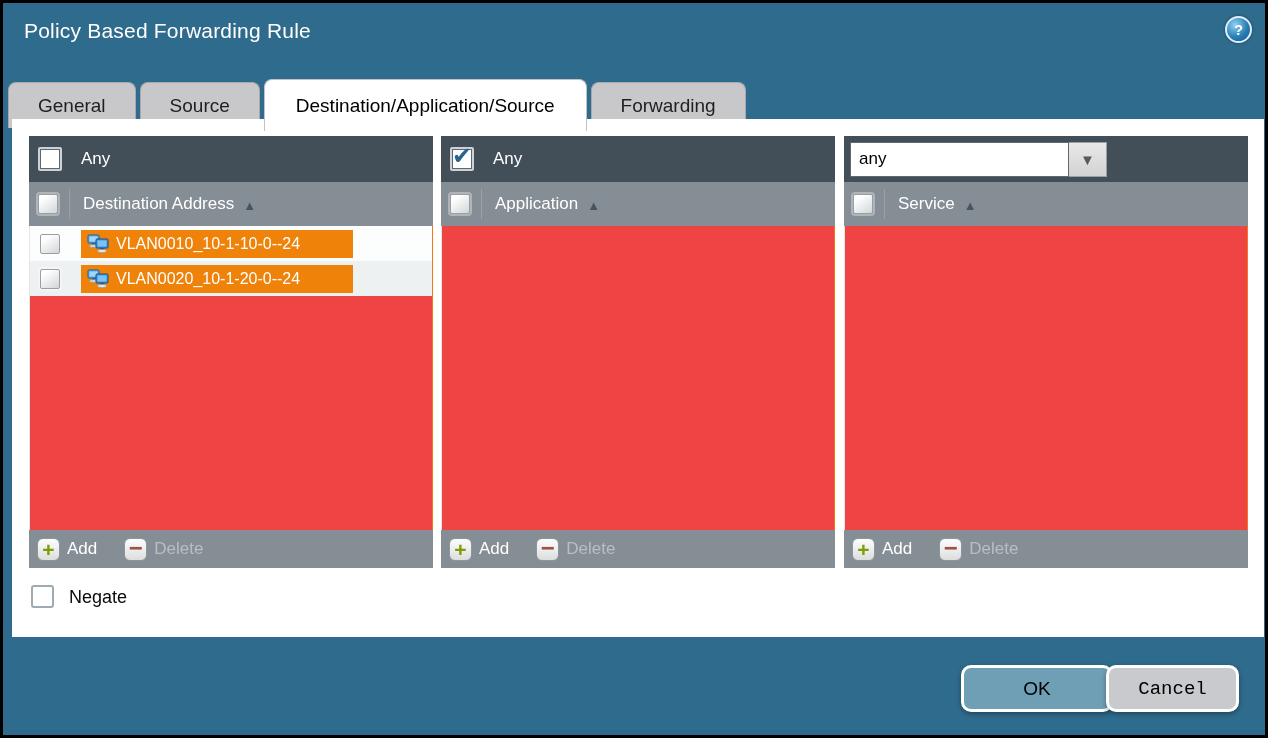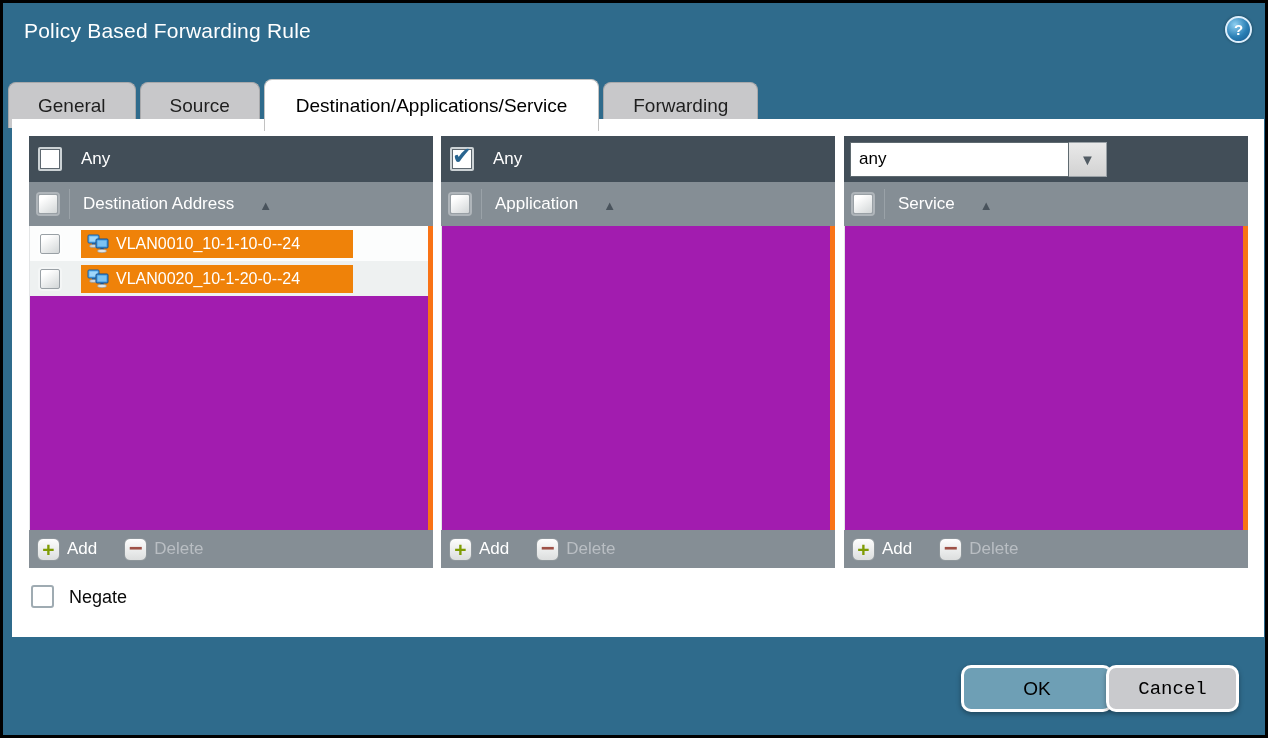--- a/index.html
+++ b/index.html
@@ -47,26 +47,26 @@
             color:#28648f; text-shadow:0 1px 0 rgba(255,255,255,.6); }
   .any-label { color:#fff; font-size:17px; margin-left:19px; }
 
   .sub-hdr { height:44px; background:#858e95; display:flex; align-items:center;
              padding-left:9px; flex:0 0 auto; }
   .cb-bevel { width:20px; height:20px; border-radius:2px;
              background:linear-gradient(145deg,#ffffff 20%,#d2d6d7);
              border:1px solid #99a0a5; box-shadow:0 0 0 2px rgba(255,255,255,.35);
              cursor:pointer; flex:0 0 auto; }
   .sub-label-wrap { margin-left:11px; padding-left:13px; height:30px;
-             border-left:1px solid #9aa2a8; display:flex; align-items:center;gap:16px; }
+             border-left:1px solid #9aa2a8; display:flex; align-items:center; }
   .sub-label { color:#fff; font-size:17px; }
   .sort-arrow { color:#49535c; font-size:13px; margin-left:9px; padding-top:2px; }
 
-  .list { flex:1 1 auto; background:#a21caf; overflow:hidden;
-          border-left:1px solid #e3e5e6; border-right:5px solid #f97316; }
+  .list { flex:1 1 auto; background:#ef4444; overflow:hidden;
+          border-left:1px solid #e3e5e6; border-right:1px solid #f97316; }
   .row { height:35px; display:flex; align-items:center; padding-left:10px; }
   .row.odd  { background:#fcfdfd; }
   .row.even { background:#eef1f1; }
   .chip { margin-left:21px; height:28px; display:inline-flex; align-items:center;
           background:#ef8209; color:#fff; font-size:16px; padding:0 12px 0 6px;
           gap:7px; min-width:272px; cursor:pointer; }
   .net-icon { width:22px; height:19px; flex:0 0 auto; }
 
   .col-footer { height:38px; background:#858e95; display:flex; align-items:center;
           padding-left:8px; gap:27px; flex:0 0 auto; }
@@ -111,21 +111,21 @@
 <body>
 
 <div class="screen">
 
   <div class="title">Policy Based Forwarding Rule</div>
   <div class="help-icon">?</div>
 
   <div class="tabs">
     <div class="tab">General</div>
     <div class="tab">Source</div>
-    <div class="tab active">Destination/Applications/Service</div>
+    <div class="tab active">Destination/Application/Source</div>
     <div class="tab">Forwarding</div>
   </div>
 
   <div class="panel">
 
     <div class="col col-dest">
       <div class="any-hdr">
         <span class="cb-any"></span>
         <span class="any-label">Any</span>
       </div>

